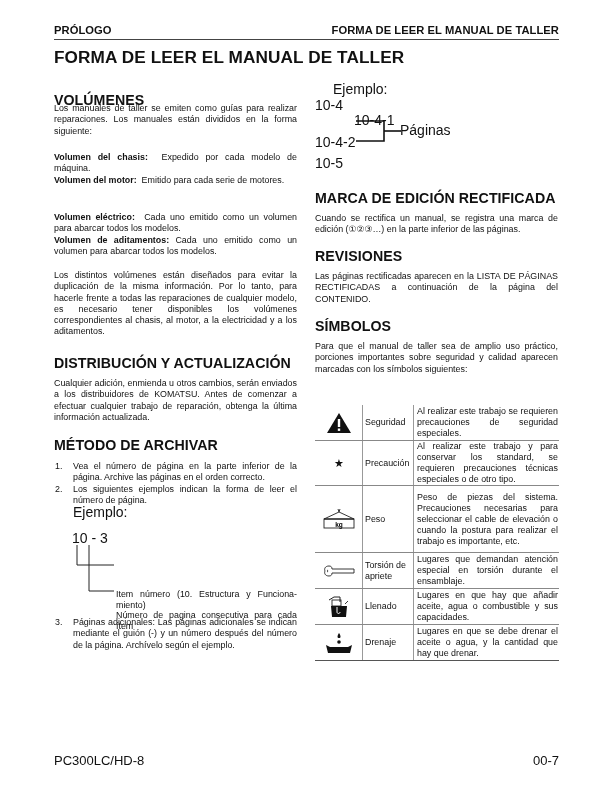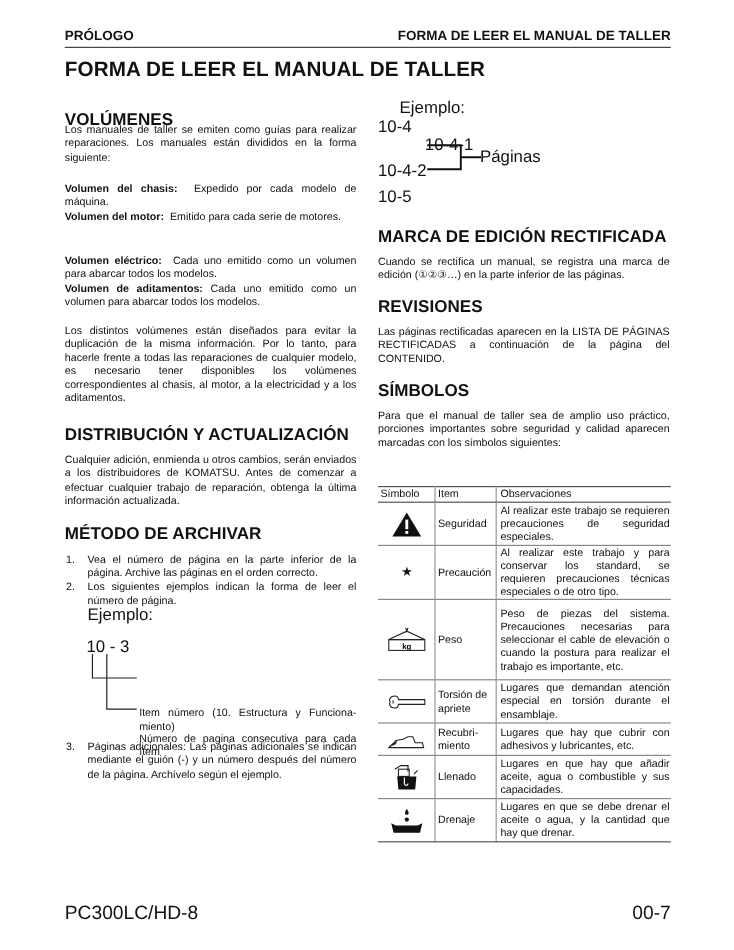--- a/index.html
+++ b/index.html
@@ -18,21 +18,21 @@
   .list-num { position: absolute; font-size: 8.9px; }
   table.sym { position: absolute; left: 315px; top: 405px; width: 244px; border-collapse: collapse;
               font-size: 8.9px; line-height: 11.1px; }
   table.sym td { padding: 0 1px 0 2px; vertical-align: middle; }
   table.sym tr.head td { border-top: 1.2px solid #555; border-bottom: 1.2px solid #555; height: 12px; }
   table.sym tr.row td { border-bottom: 1px solid #888; }
   table.sym tr.last td { border-bottom: 1.2px solid #555; }
   table.sym td.c1 { width: 44px; border-right: 1.4px solid #999; text-align: center; }
   table.sym td.c2 { width: 47px; border-right: 1.4px solid #999; }
   table.sym td.c3 { text-align: justify; padding-left: 3px; }
-  .footer { top: 753px; font-size: 16px; }
+  .footer { top: 753px; font-size: 13px; }
   svg { display: block; }
 </style>
 </head>
 <body>
 
 <div class="abs hdr" style="left:54px;">PRÓLOGO</div>
 <div class="abs hdr" style="right:53px;">FORMA DE LEER EL MANUAL DE TALLER</div>
 <div class="abs hdr-line"></div>
 
 <div class="abs title">FORMA DE LEER EL MANUAL DE TALLER</div>
@@ -91,25 +91,20 @@
 <p class="p col-r" style="top:213px;">Cuando se rectifica un manual, se registra una marca de edición (①②③…) en la parte inferior de las páginas.</p>
 
 <h2 style="left:315px; top:248px;">REVISIONES</h2>
 <p class="p col-r" style="top:271px;">Las páginas rectificadas aparecen en la LISTA DE PÁGINAS RECTIFICADAS a continuación de la página del CONTENIDO.</p>
 
 <h2 style="left:315px; top:318px;">SÍMBOLOS</h2>
 <p class="p col-r" style="top:341px;">Para que el manual de taller sea de amplio uso práctico, porciones importantes sobre seguridad y calidad aparecen marcadas con los símbolos siguientes:</p>
 
 <table class="sym">
   <tbody>
-      <tr class="head">
-    <td class="c1" style="text-align:left;">Símbolo</td>
-    <td class="c2">Item</td>
-    <td class="c3">Observaciones</td>
-  </tr>
   <tr class="row">
     <td class="c1" style="height:35px;">
       <svg width="26" height="22" style="margin:0 auto;">
         <path d="M13 1 L25 21 H1 Z" fill="#111"></path>
         <rect x="11.8" y="7" width="2.4" height="8" fill="#fff"></rect>
         <rect x="11.8" y="16.5" width="2.4" height="2.4" fill="#fff"></rect>
       </svg>
     </td>
     <td class="c2">Seguridad</td>
     <td class="c3">Al realizar este trabajo se requieren precauciones de seguridad especiales.</td>
@@ -135,30 +130,20 @@
   <tr class="row">
     <td class="c1" style="height:35px;">
       <svg width="32" height="14" style="margin:0 auto;">
         <path d="M6 2 C2 2 1 5 2 7 C1 9 2 12 6 12 C8 12 9 11 9 9 H31 V5 H9 C9 3 8 2 6 2 Z M4 6 C5 6 5 8 4 8" stroke="#222" stroke-width="0.9" fill="none"></path>
       </svg>
     </td>
     <td class="c2">Torsión de apriete</td>
     <td class="c3">Lugares que demandan atención especial en torsión durante el ensamblaje.</td>
   </tr>
   <tr class="row">
-    <td class="c1" style="height:26px;">
-      <svg width="34" height="14" style="margin:4px auto 0;">
-        <path d="M2 12 L8 6 L14 5 L18 3 L22 3 L24 8 L30 8 L31 12 Z" stroke="#222" stroke-width="0.9" fill="none"></path>
-        <path d="M2 12 L9 6 L8 9 Z" fill="#111"></path>
-      </svg>
-    </td>
-    <td class="c2">Recubri-miento</td>
-    <td class="c3">Lugares que hay que cubrir con adhesivos y lubricantes, etc.</td>
-  </tr>
-  <tr class="row">
     <td class="c1" style="height:35px;">
       <svg width="26" height="22" style="margin:0 auto;">
         <path d="M3 4 L8 1 H14 V6" stroke="#222" stroke-width="1" fill="none"></path>
         <rect x="6" y="4" width="9" height="6" stroke="#222" stroke-width="0.9" fill="none"></rect>
         <path d="M5 10 H21 L20 21 H6 Z" fill="#111"></path>
         <path d="M11 11 V16 C11 18 14 18 14 16" stroke="#fff" stroke-width="1" fill="none"></path>
         <path d="M19 8 L22 5" stroke="#222" stroke-width="0.9"></path>
       </svg>
     </td>
     <td class="c2">Llenado</td>

